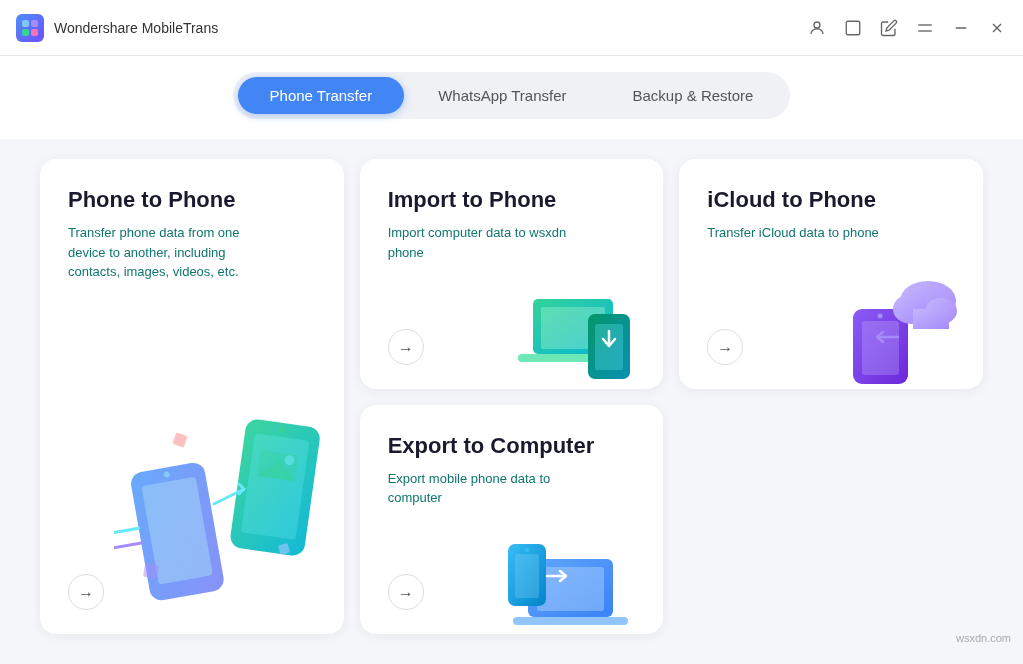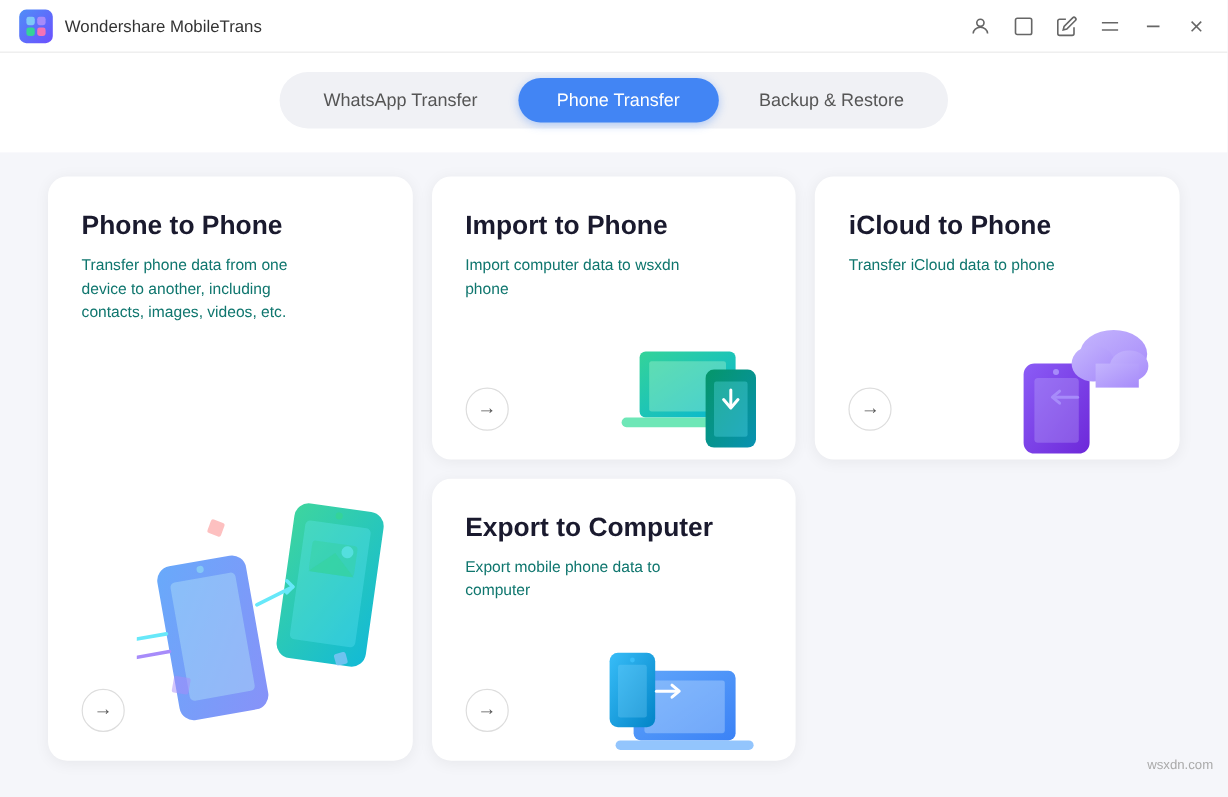--- a/index.html
+++ b/index.html
@@ -13,21 +13,21 @@
       flex-direction: column;
     }
 
     
     .titlebar {
       display: flex;
       align-items: center;
       justify-content: space-between;
       background: #ffffff;
       padding: 0 16px;
-      height: 44px;
+      height: 56px;
       border-bottom: 1px solid #e8e8e8;
       flex-shrink: 0;
     }
     .titlebar-left {
       display: flex;
       align-items: center;
       gap: 10px;
     }
     .app-logo {
       width: 28px;
@@ -248,22 +248,22 @@
       <svg width="16" height="16" viewBox="0 0 24 24" fill="none" stroke="currentColor" stroke-width="2">
           <line x1="18" y1="6" x2="6" y2="18"></line>
           <line x1="6" y1="6" x2="18" y2="18"></line>
         </svg>
     </div>
   </div>
 </div>
 
 <div class="nav-area">
   <div class="nav-tabs">
+    <div class="nav-tab active">Phone Transfer</div>
     <div class="nav-tab">WhatsApp Transfer</div>
-    <div class="nav-tab active">Phone Transfer</div>
     <div class="nav-tab">Backup &amp; Restore</div>
   </div>
 </div>
 
 <div class="main-content">
 
   <div class="card card-large">
     <div class="card-title">Phone to Phone</div>
     <div class="card-desc">Transfer phone data from one device to another, including contacts, images, videos, etc.</div>
 

